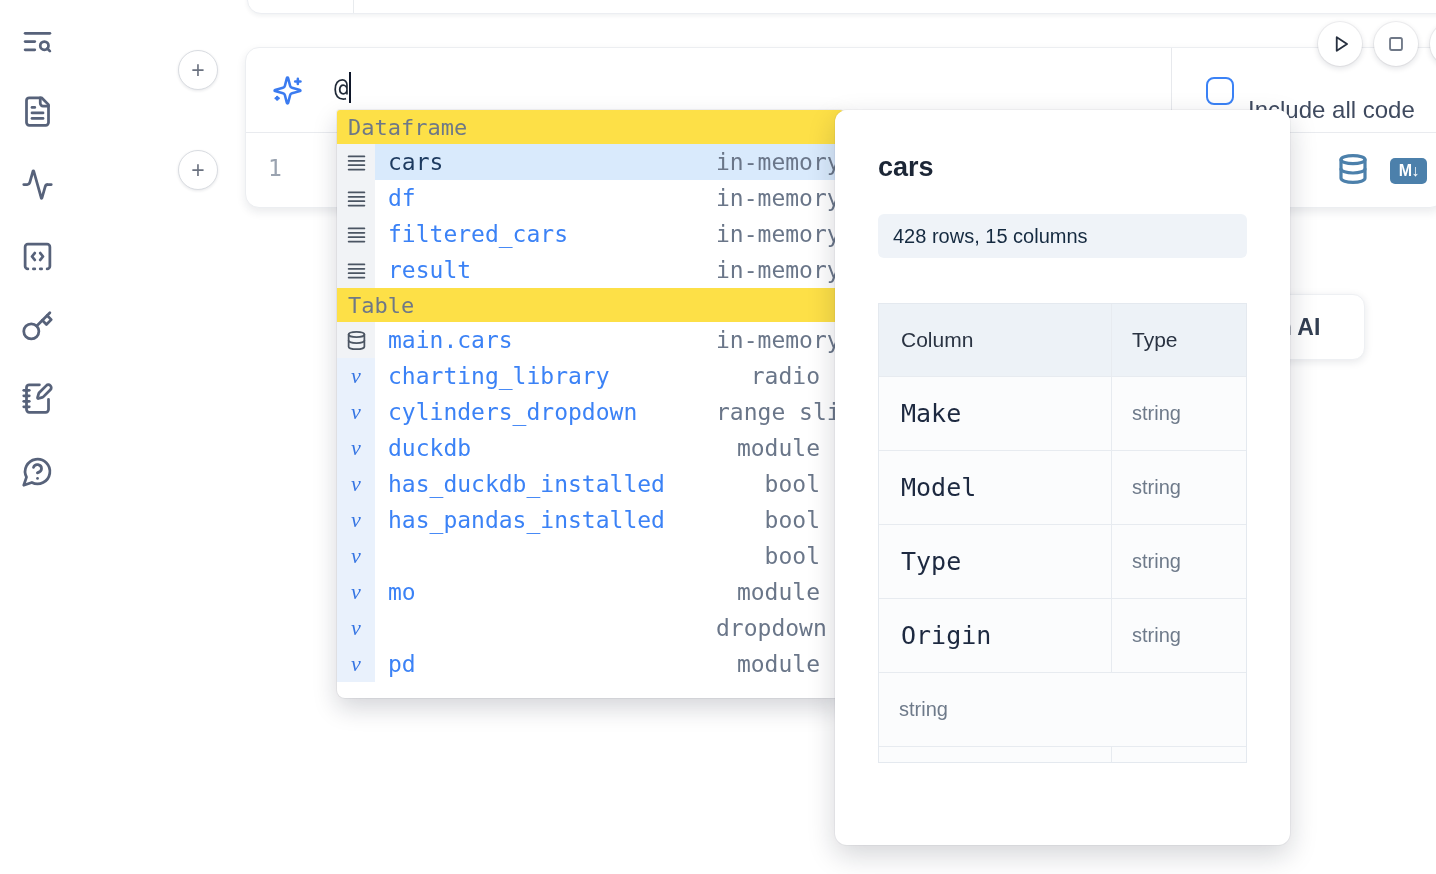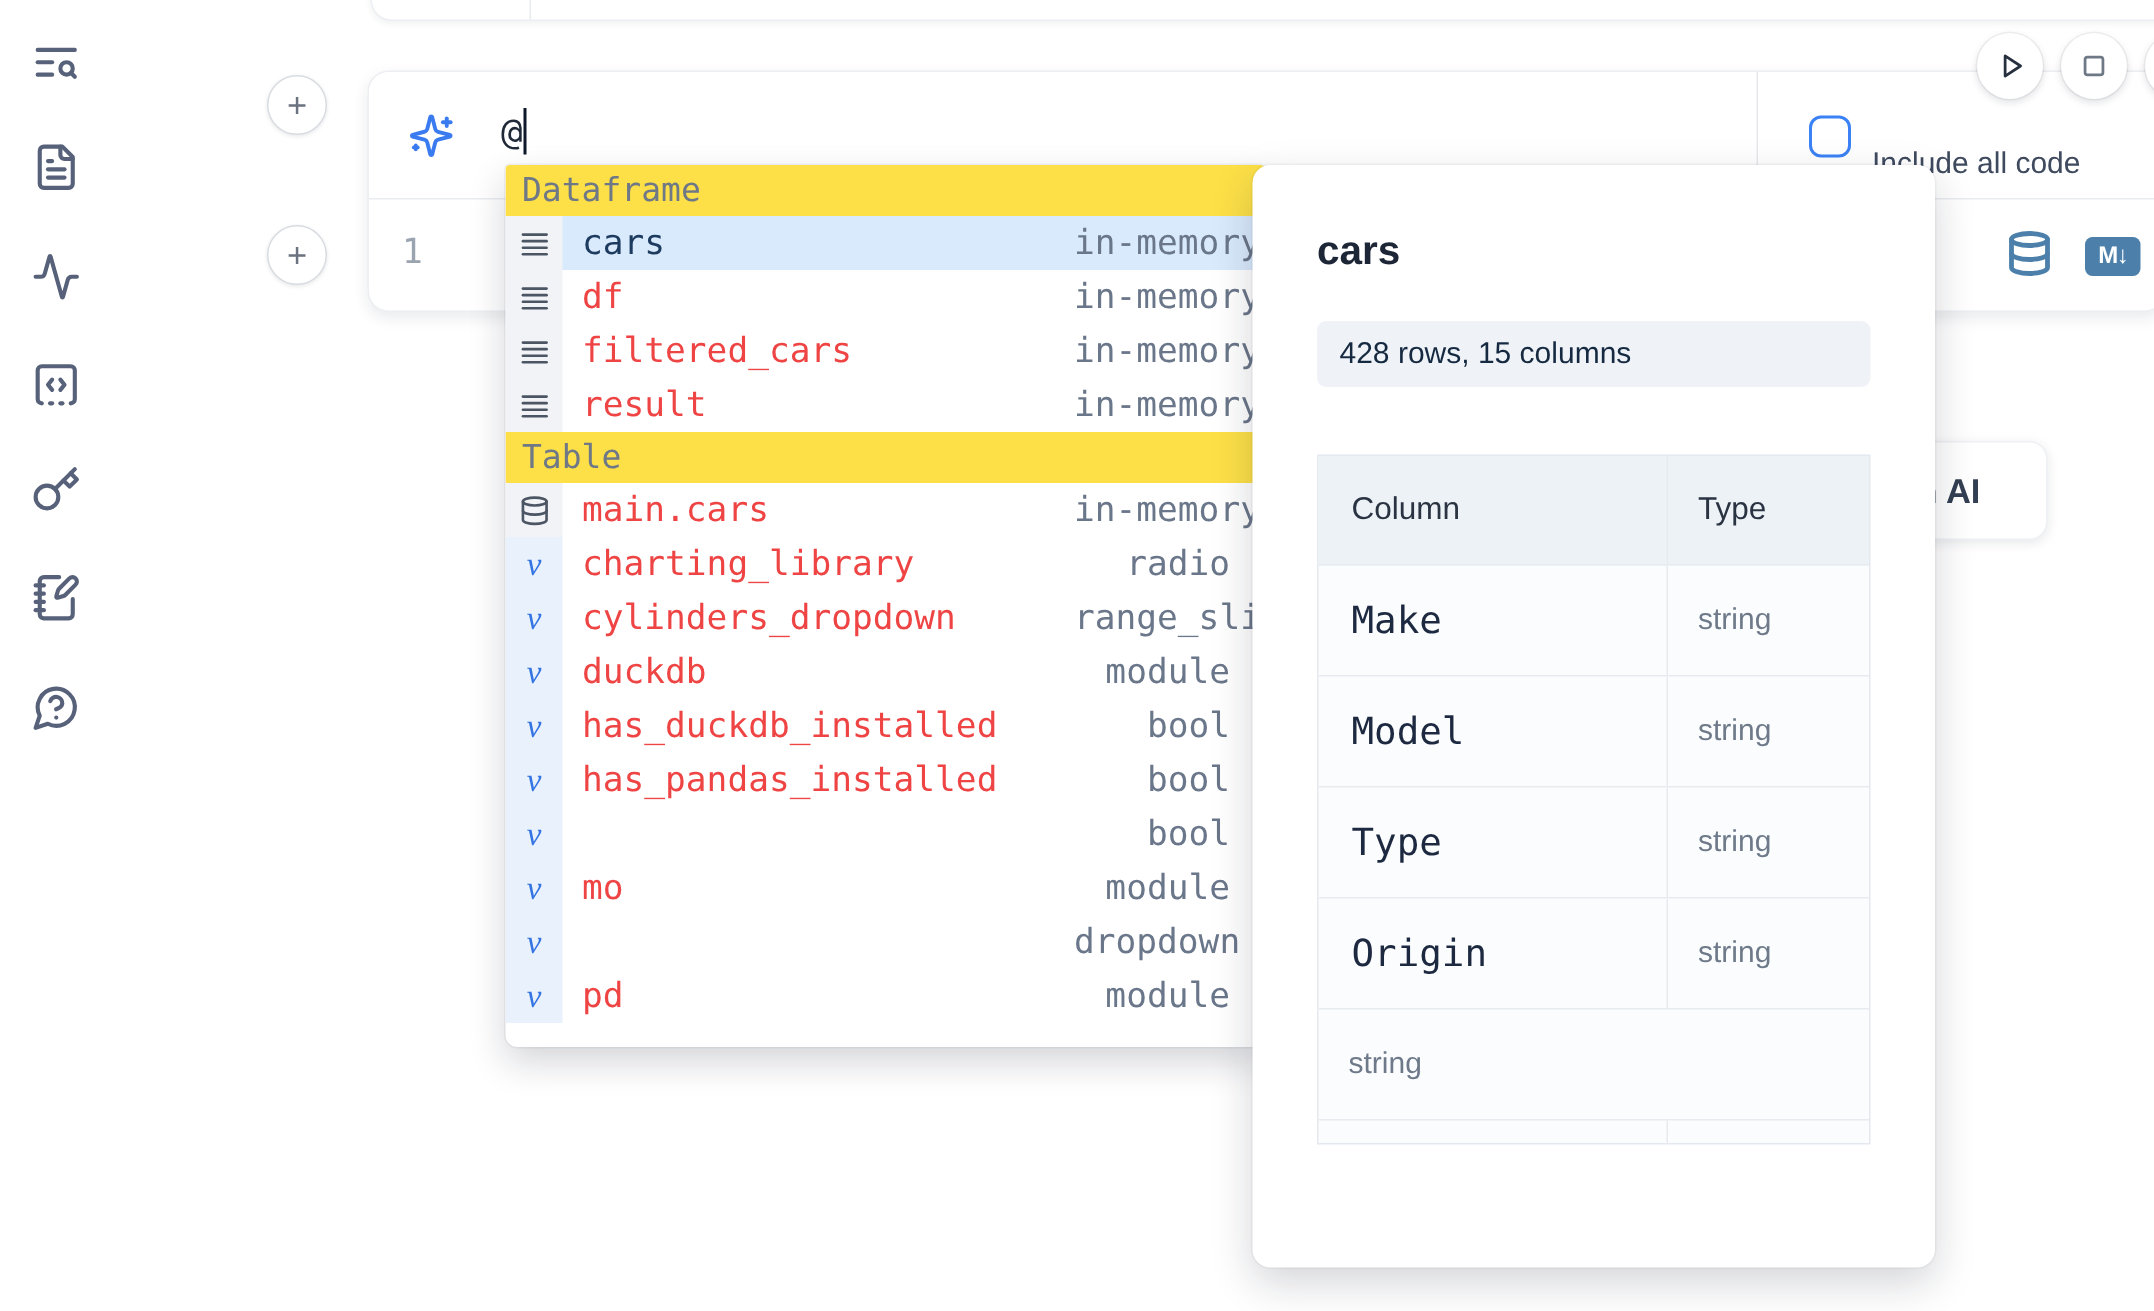--- a/index.html
+++ b/index.html
@@ -49,21 +49,21 @@
     position:absolute; left:88px; top:24px; font-size:24px; color:#1f2937;
     font-family:"DejaVu Sans Mono", monospace; display:flex; align-items:center;
   }
   .caret { display:inline-block; width:2px; height:31px; background:#0f172a; margin-left:1px; }
   .ai-divider { position:absolute; left:925px; top:0; width:1px; height:85px; background:#e7e9ed; }
   .include-wrap { position:absolute; left:960px; top:0; height:85px; display:flex; align-items:center; gap:14px; }
   .checkbox {
     width:28px; height:28px; border:2px solid #3b82f6; border-radius:8px;
     background:#fff; cursor:pointer;
   }
-  .include-label { font-size:20px; color:#3f4a5f;margin-top:38px; }
+  .include-label { font-size:24px; color:#3f4a5f;margin-top:38px; }
 
   .code-row { position:relative; height:75px; }
   .line-num { position:absolute; left:22px; top:22px; font-size:23px; color:#9aa3b0;
     font-family:"DejaVu Sans Mono", monospace; }
   .lang-btn { position:absolute; background:transparent; border:none; cursor:pointer; }
   .db-btn { left:1090px; top:20px; width:34px; height:34px; }
   .db-btn svg { width:32px; height:32px; stroke:#4c80ab; fill:none; stroke-width:2.4;
     stroke-linecap:round; stroke-linejoin:round; }
   .md-btn {
     left:1144px; top:25px; width:37px; height:26px; background:#4c80ab; border-radius:5px;
@@ -101,21 +101,21 @@
   .dd-item.selected { background:#d9eafc; }
   .dd-icon {
     width:38px; height:36px; flex:0 0 38px; display:flex; align-items:center;
     justify-content:center; background:#f1f3f6;
   }
   .dd-icon.var { background:#e9f1fc; }
   .dd-icon svg { width:21px; height:21px; stroke:#4b5563; fill:none; stroke-width:2;
     stroke-linecap:round; stroke-linejoin:round; }
   .vglyph { font-family:"Liberation Serif", serif; font-style:italic; font-size:22px;
     color:#3575e3; line-height:1; }
-  .dd-name { padding-left:13px; font-size:23px; color:#ef4444; white-space:nowrap; }
+  .dd-name { padding-left:13px; font-size:23px; color:#3b82f6; white-space:nowrap; }
   .dd-item.selected .dd-name { color:#1d3a5f; }
   .dd-type {
     margin-left:auto; width:127px; padding-right:23px; overflow:hidden;
     text-align:right; white-space:nowrap; font-size:23px; color:#6a7689; flex:0 0 auto;
   }
 
   
   .genai-btn {
     position:absolute; left:1095px; top:294px; width:270px; height:66px;
     background:#fff; border:1px solid #eef0f3; border-radius:12px; z-index:6;

